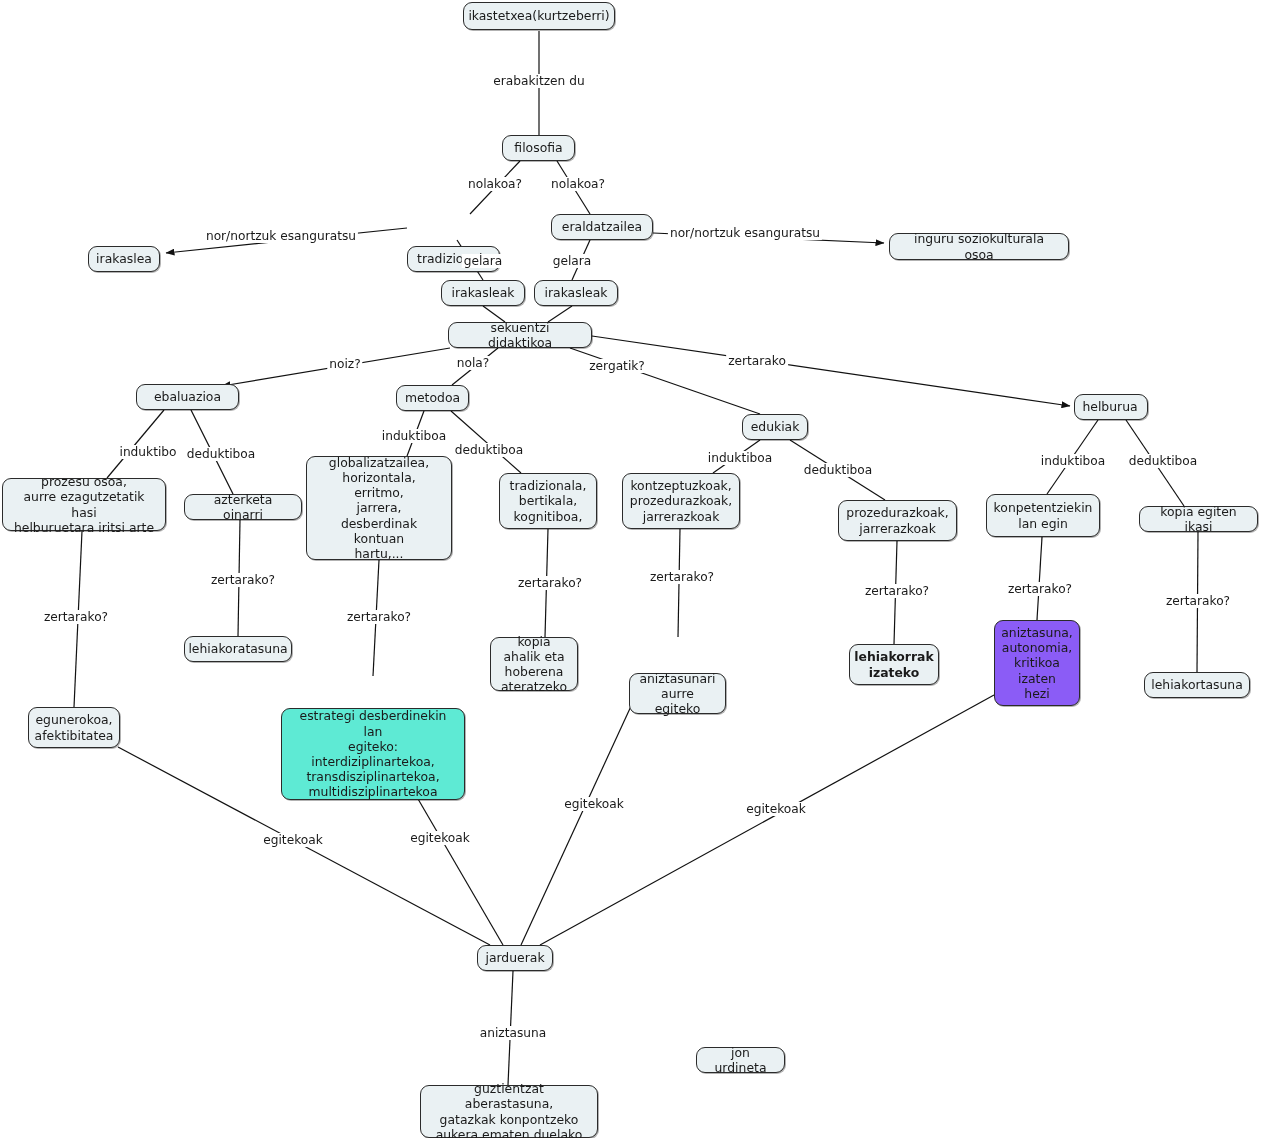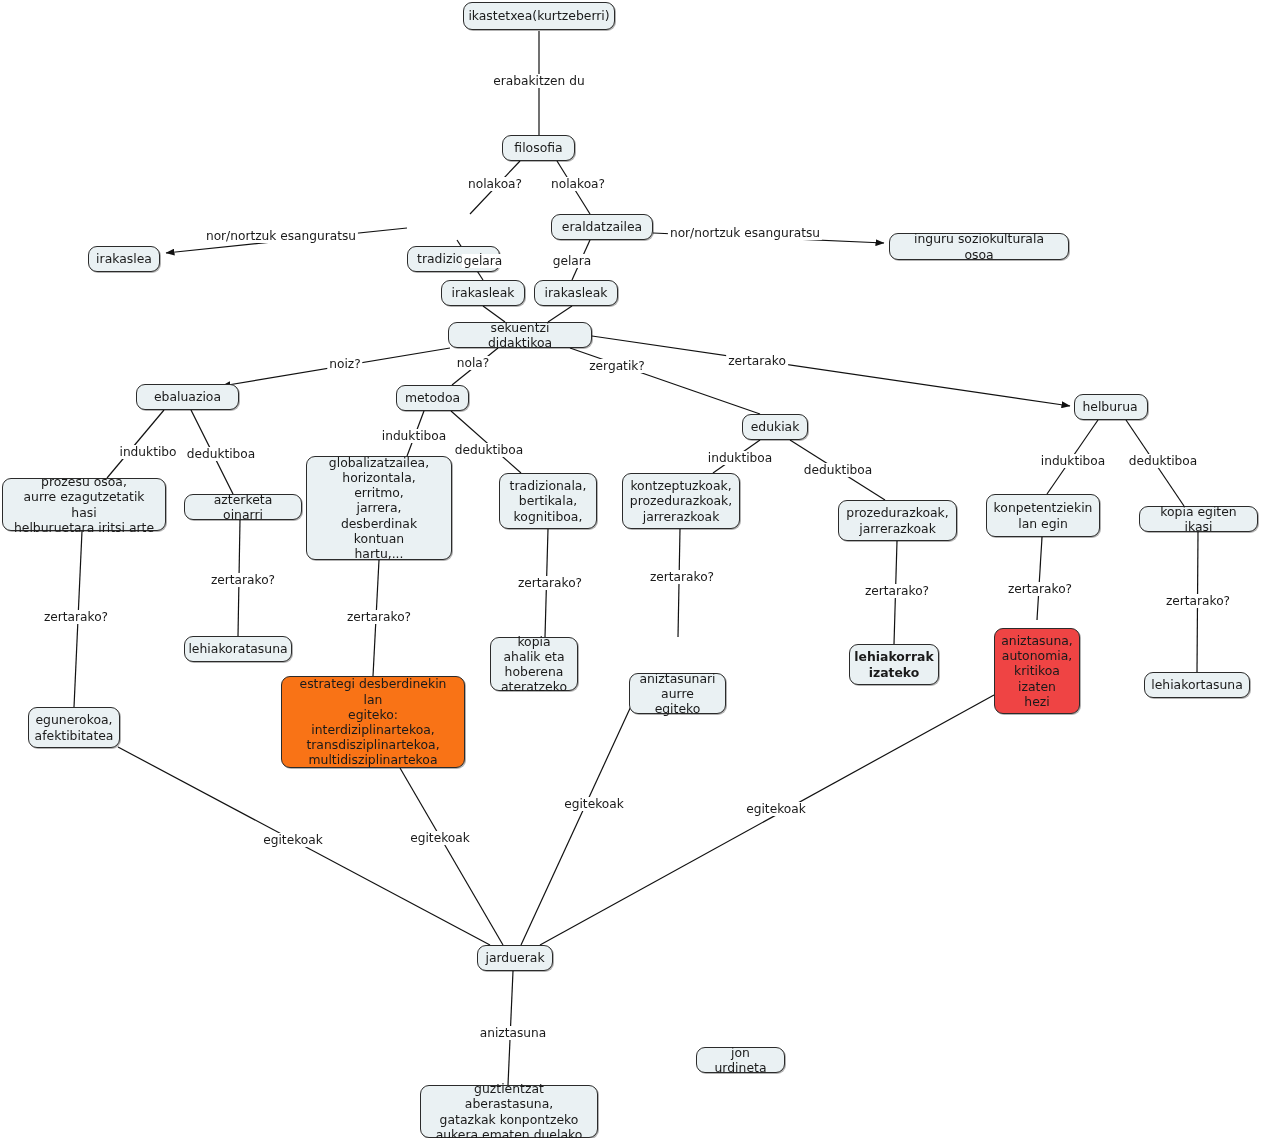--- a/index.html
+++ b/index.html
@@ -141,29 +141,29 @@
 lan egin</div>
       <div class="node" style="left: 1139px; top: 506px; width: 119px; height: 26px; background: rgb(234, 241, 243); border-color: rgb(43, 43, 43);">kopia egiten ikasi</div>
       <div class="node" style="left: 184px; top: 636px; width: 108px; height: 26px; background: rgb(234, 241, 243); border-color: rgb(43, 43, 43);">lehiakoratasuna</div>
       <div class="node" style="left: 490px; top: 637px; width: 88px; height: 54px; background: rgb(234, 241, 243); border-color: rgb(43, 43, 43);">kopia ahalik eta
 hoberena
 ateratzeko</div>
       <div class="node" style="left: 629px; top: 637px; width: 97px; height: 41px; background: rgb(234, 241, 243); border-color: rgb(43, 43, 43); margin-top: 36px;">aniztasunari
 aurre egiteko</div>
       <div class="node" style="left: 849px; top: 644px; width: 90px; height: 41px; background: rgb(234, 241, 243); border-color: rgb(43, 43, 43); font-weight: bold;">lehiakorrak
 izateko</div>
-      <div class="node" style="left: 994px; top: 620px; width: 86px; height: 86px; background: #ef4444; border-color: rgb(43, 43, 43); margin-top: 8px;">aniztasuna,
+      <div class="node" style="left: 994px; top: 620px; width: 86px; height: 86px; background: #8b5cf6; border-color: rgb(43, 43, 43);">aniztasuna,
 autonomia,
 kritikoa
 izaten
 hezi</div>
       <div class="node" style="left: 1144px; top: 672px; width: 106px; height: 26px; background: rgb(234, 241, 243); border-color: rgb(43, 43, 43);">lehiakortasuna</div>
       <div class="node" style="left: 28px; top: 707px; width: 92px; height: 41px; background: rgb(234, 241, 243); border-color: rgb(43, 43, 43);">egunerokoa,
 afektibitatea</div>
-      <div class="node" style="left: 281px; top: 676px; width: 184px; height: 92px; background: #f97316; border-color: rgb(43, 43, 43);">estrategi desberdinekin lan
+      <div class="node" style="left: 281px; top: 708px; width: 184px; height: 92px; background: #5eead4; border-color: rgb(43, 43, 43);">estrategi desberdinekin lan
 egiteko:
 interdiziplinartekoa,
 transdisziplinartekoa,
 multidisziplinartekoa</div>
       <div class="node" style="left: 477px; top: 945px; width: 76px; height: 26px; background: rgb(234, 241, 243); border-color: rgb(43, 43, 43);">jarduerak</div>
       <div class="node" style="left: 420px; top: 1085px; width: 178px; height: 53px; background: rgb(234, 241, 243); border-color: rgb(43, 43, 43);">guztientzat aberastasuna,
 gatazkak konpontzeko
 aukera ematen duelako</div>
       <div class="node" style="left: 696px; top: 1047px; width: 89px; height: 26px; background: rgb(234, 241, 243); border-color: rgb(43, 43, 43);">jon urdineta</div>
     </div>

